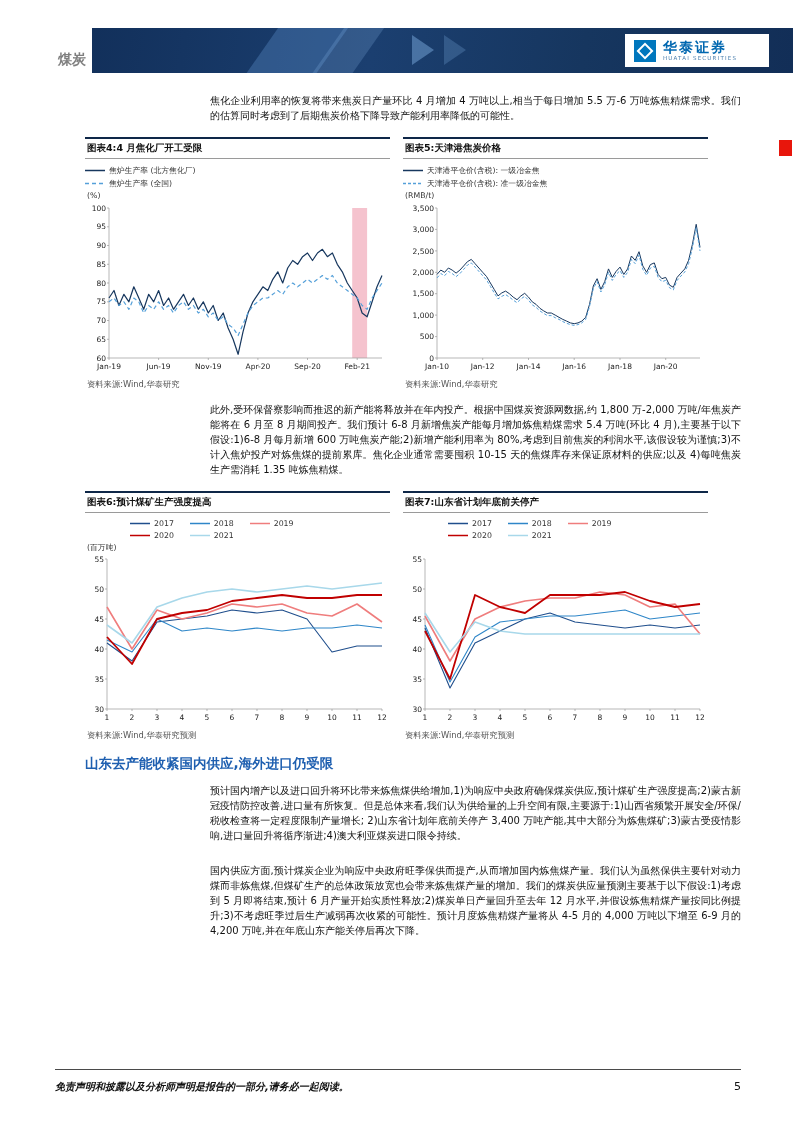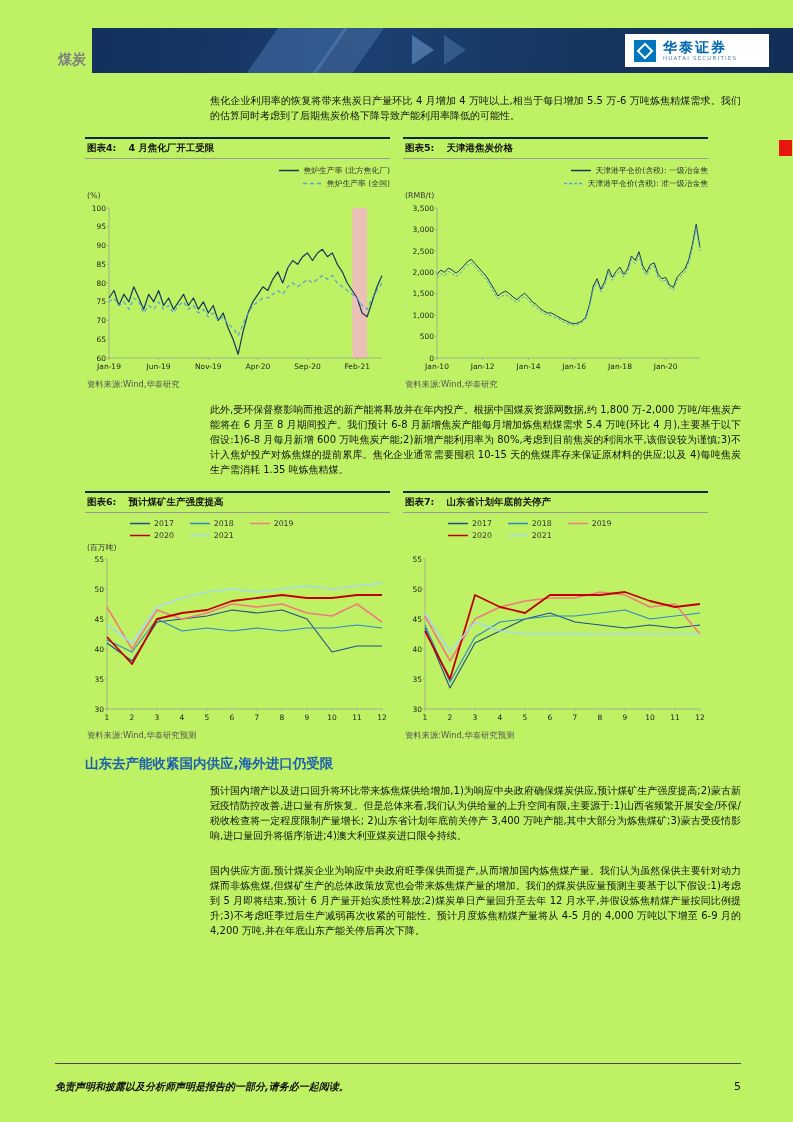--- a/index.html
+++ b/index.html
@@ -1,16 +1,16 @@
 <!DOCTYPE html>
 <html><head>
 <meta charset="utf-8">
 <style>
   html,body{margin:0;padding:0;background:#e8e8e8;}
-  .page{position:relative;width:793px;height:1122px;background:#bef264;margin:0 auto;
+  .page{position:relative;width:793px;height:1122px;background:#ffffff;margin:0 auto;
         font-family:"DejaVu Sans","Liberation Sans",sans-serif;color:#111;overflow:hidden;}
 
   
   .topband{position:absolute;top:28px;left:92px;right:0;height:45px;
            background:linear-gradient(100deg,#12305b 0%,#1b3f70 40%,#16365f 70%,#122e57 100%);overflow:hidden;}
   .deco-bar{position:absolute;top:-12px;height:70px;transform:skewX(-35deg);}
   .deco-a{left:170px;width:70px;background:rgba(95,145,205,.35);}
   .deco-b{left:236px;width:40px;background:rgba(140,185,235,.22);}
   .chev{position:absolute;top:7px;width:0;height:0;border-top:15px solid transparent;border-bottom:15px solid transparent;}
   .chev-a{left:320px;border-left:22px solid rgba(130,180,230,.45);}
@@ -29,33 +29,33 @@
   main{position:relative;padding:93px 52px 0 85px;box-sizing:border-box;}
   p.body{margin:0 0 0 125px;width:531px;font-size:10px;line-height:1.5;text-align:justify;}
   p.body + p.body{margin-top:20px;}
   h2.section{color:#1e5fb0;font-size:13.5px;font-weight:bold;margin:14px 0 8px 0;}
   p.after-heading{margin-top:10px;}
 
   
   .chart-row{display:flex;gap:13px;margin-top:14px;}
   figure.chart{margin:0;width:305px;}
   .fig-head{border-top:2px solid #0e2748;border-bottom:1px solid #9a9a9a;
-            padding:3px 0 3px 2px;font-size:9.5px;font-weight:bold;display:flex;gap:12px;align-items:baseline;}
+            padding:3px 0 3px 2px;font-size:9.5px;font-weight:bold;display:flex;align-items:baseline;}
   .legend{display:flex;justify-content:center;margin-top:6px;font-size:7.8px;color:#333;min-height:20px;}
-  .legend.stack{flex-direction:column;align-items:flex-end;gap:2px;}
+  .legend.stack{flex-direction:column;align-items:flex-start;gap:2px;}
   .legend.rows{flex-wrap:wrap;column-gap:16px;row-gap:3px;max-width:215px;margin-left:auto;margin-right:auto;justify-content:flex-start;}
   .legend-item{display:flex;align-items:center;gap:4px;white-space:nowrap;}
   .y-unit{font-size:7.8px;color:#333;margin:2px 0 0 2px;height:11px;}
   svg.plot{display:block;}
   svg.plot text{font-size:7.5px;fill:#222;}
   .source{font-size:8.3px;color:#555;margin-top:5px;padding-left:2px;}
 
   
   .footer{position:absolute;left:55px;right:52px;bottom:28px;border-top:1px solid #4a4a4a;
-          padding-top:16px;display:flex;justify-content:space-between;align-items:flex-start;}
+          padding-top:10px;display:flex;justify-content:space-between;align-items:flex-start;}
   .disclaimer{font-size:10px;font-weight:bold;font-style:italic;}
   .pagenum{font-size:11px;}
 </style>
 </head>
 <body>
 
 <div class="page">
 
   <div class="topband">
     <div class="deco-bar deco-a"></div>

